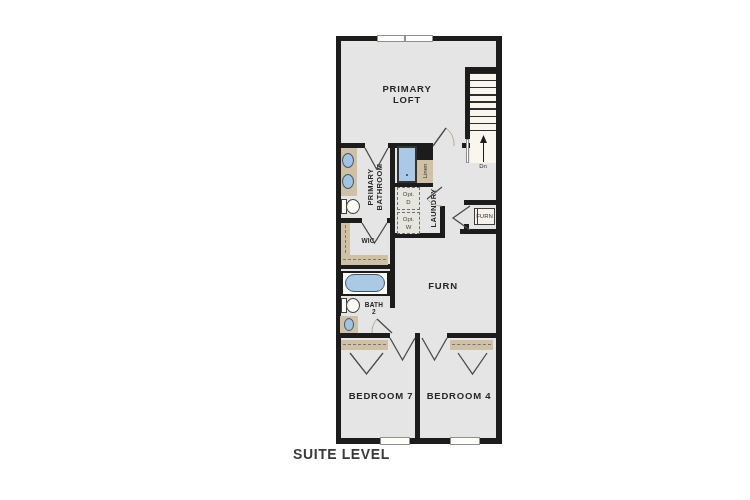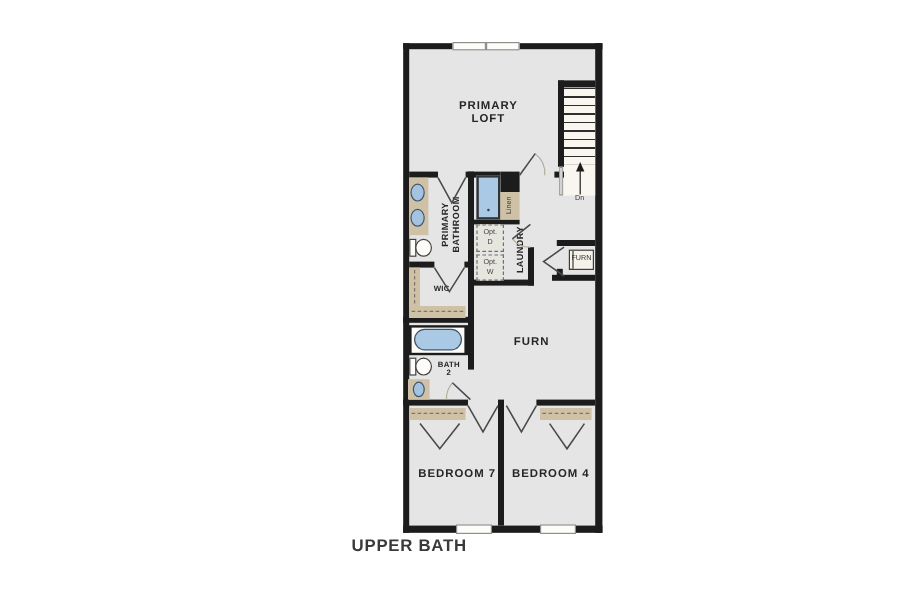--- a/index.html
+++ b/index.html
@@ -146,14 +146,14 @@
       <polyline class="door-leaf" points="134,170 117,182 134,194"></polyline>
       <polyline class="door-leaf" points="54,302 66.5,324 79,302"></polyline>
       <polyline class="door-leaf" points="86,302 98.5,324 111,302"></polyline>
       <polyline class="door-leaf" points="14,317 30.5,338 47,317"></polyline>
       <polyline class="door-leaf" points="122,317 136.5,338 151,317"></polyline>
       <line x1="147.5" y1="126" x2="147.5" y2="106" stroke="#1c1c1c" stroke-width="1"></line>
       <polygon points="144,107 151,107 147.5,99" fill="#1c1c1c"></polygon>
     </svg>
   </div>
 
-  <div id="plan-title">UPPER BATH</div>
+  <div id="plan-title">SUITE LEVEL</div>
 </div>
 
 </body></html>

